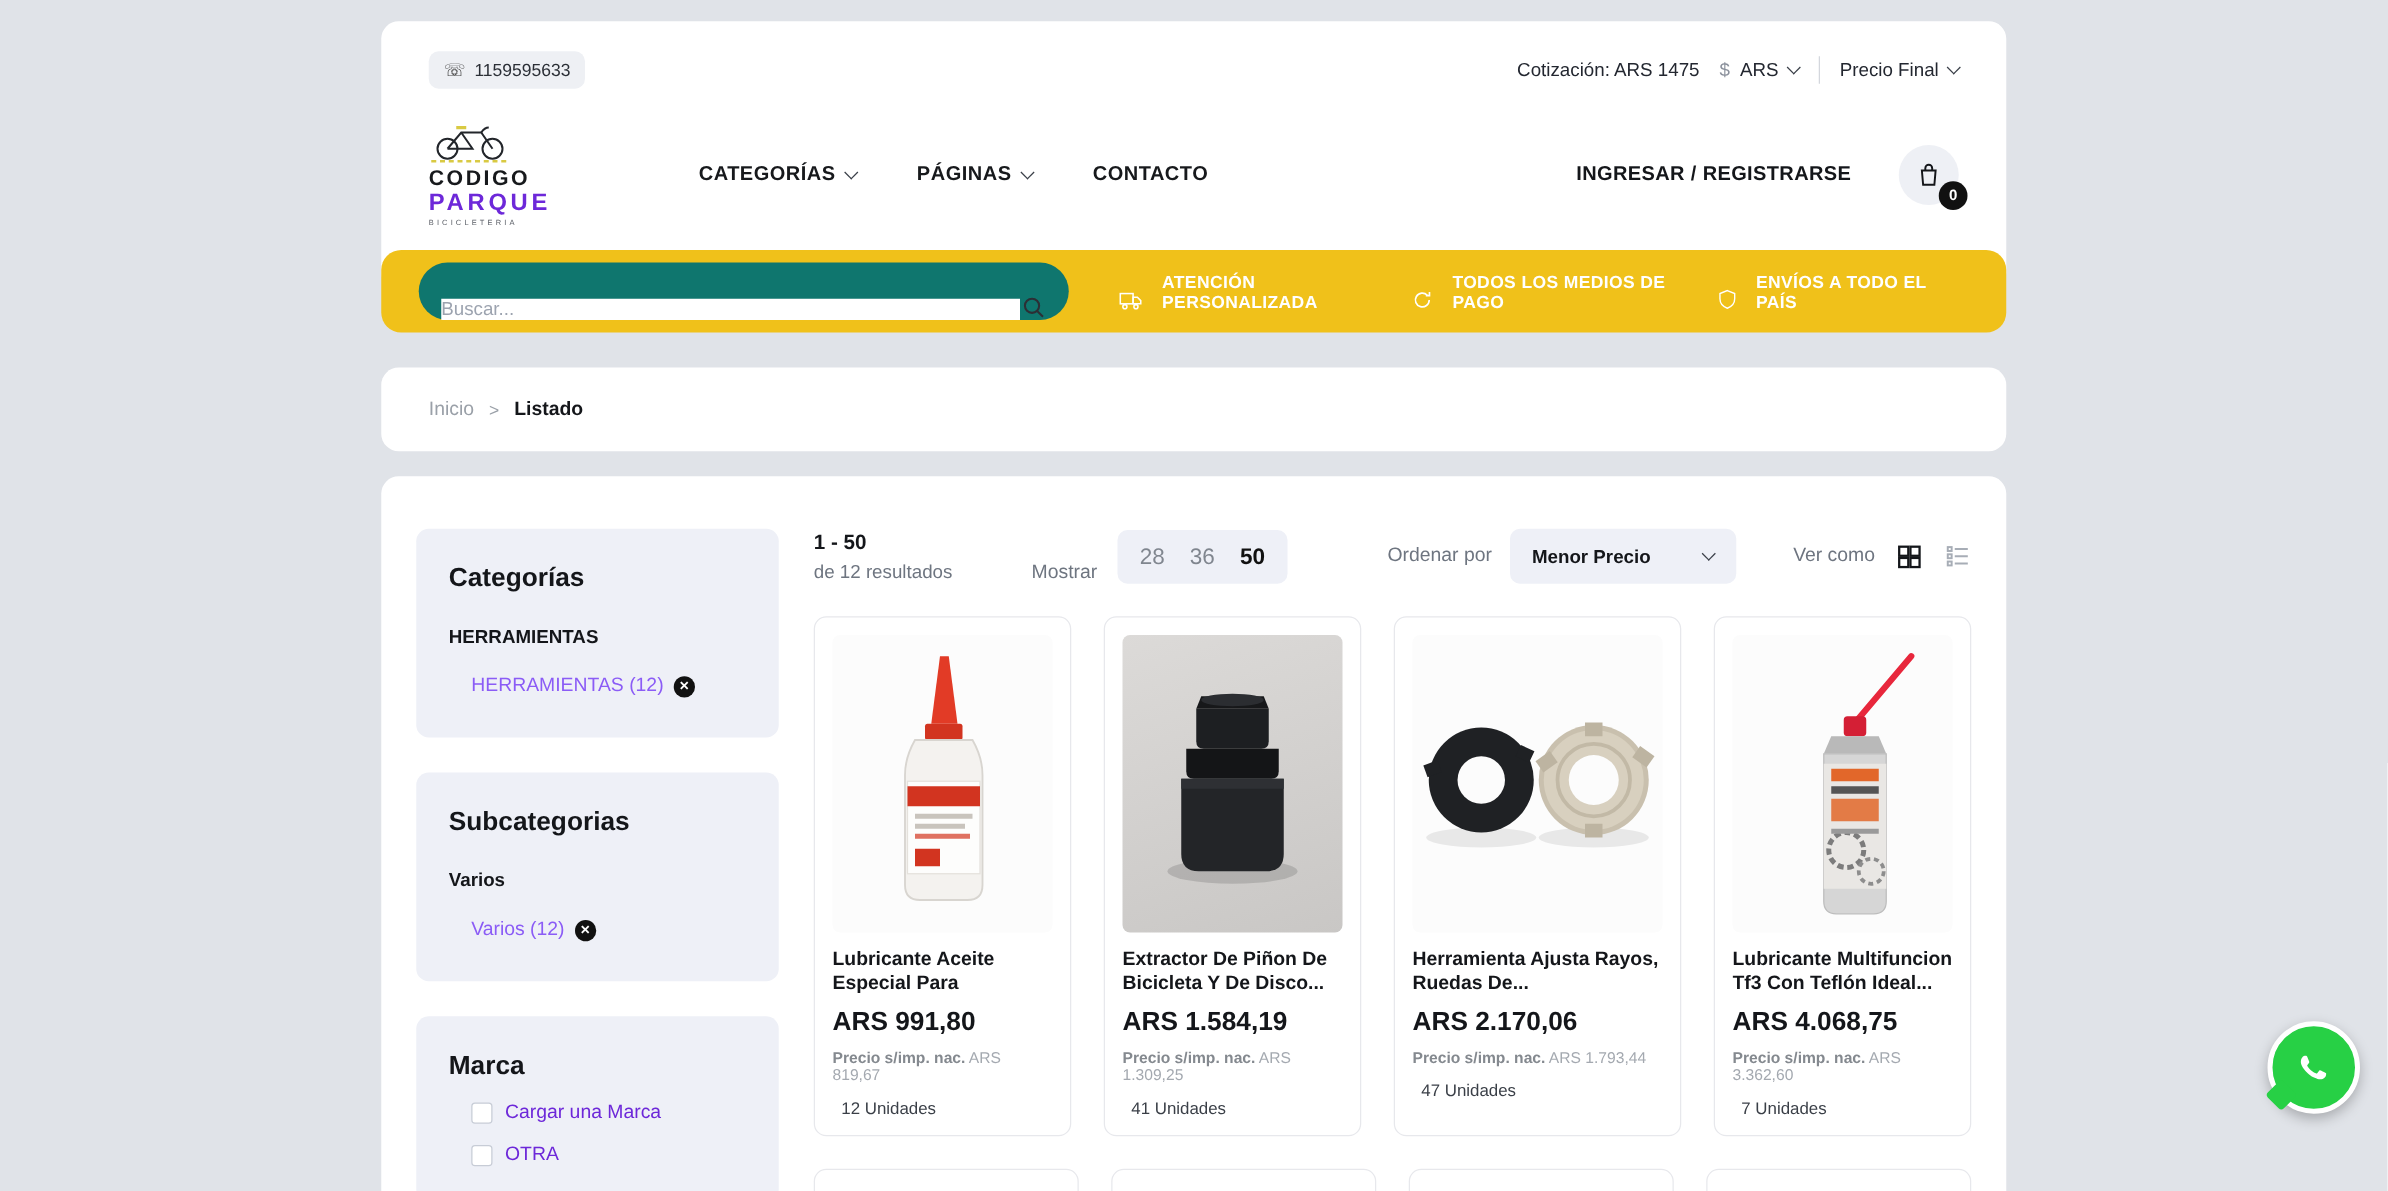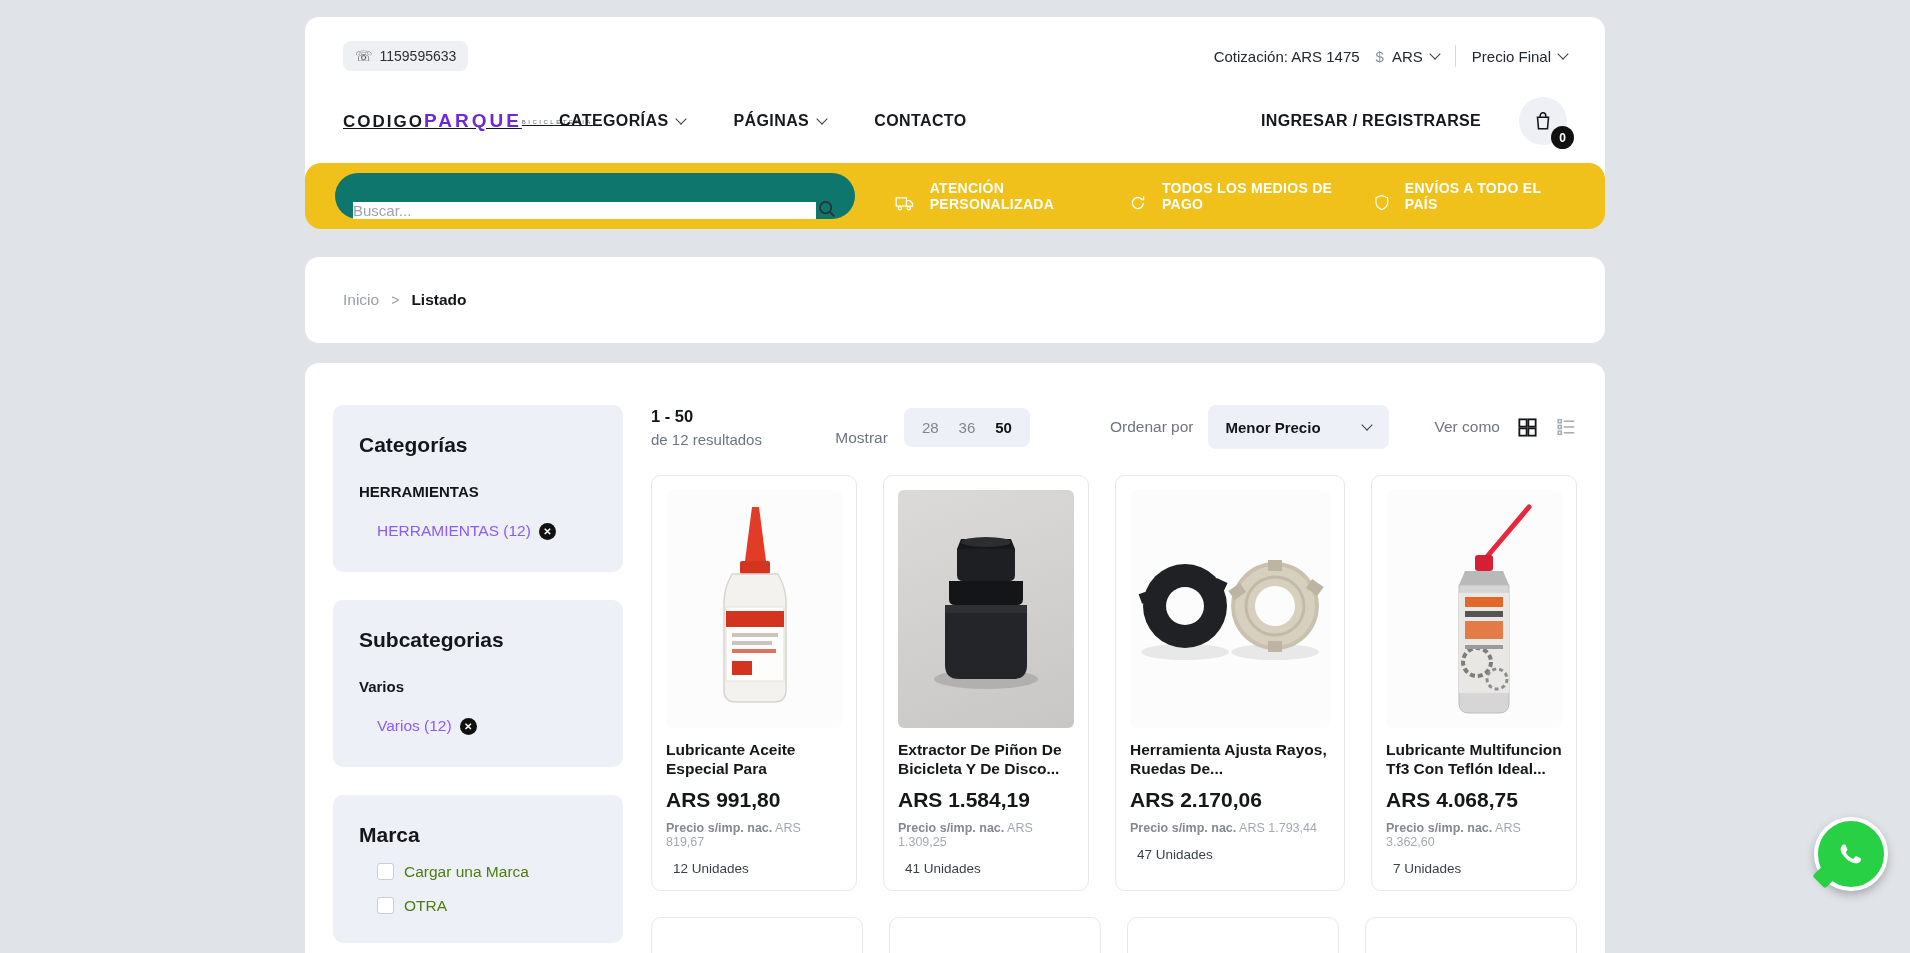--- a/index.html
+++ b/index.html
@@ -12,21 +12,21 @@
   .topbar { display:flex; align-items:center; justify-content:space-between; }
   .phone-pill { display:inline-flex; align-items:center; gap:7px; background:#eef0f4; border-radius:8px; padding:7px 12px; font-size:14px; color:#2b2f36; cursor:pointer; }
   .phone-ico { font-size:14px; color:#444; }
   .topbar-right { display:flex; align-items:center; gap:16px; font-size:15px; color:#232730; }
   .selector { display:flex; align-items:center; gap:8px; cursor:pointer; }
   .muted { color:#8b919c; }
   .chev { width:8px; height:8px; border-right:1.8px solid #3a3f48; border-bottom:1.8px solid #3a3f48; transform:rotate(45deg); margin-top:-4px; display:inline-block; }
   .vdiv { width:1px; height:22px; background:#d4d7dd; }
 
   .header-main { display:flex; align-items:center; margin-top:26px; }
-  .logo { display:flex; align-items:center; width:96px; cursor:pointer;text-decoration:underline; }
+  .logo { display:flex; flex-direction:column; align-items:flex-start; width:96px; cursor:pointer; }
   .logo-l1 { font-size:17px; font-weight:800; letter-spacing:2px; color:#17191c; margin-top:2px; }
   .logo-l2 { font-size:19px; font-weight:800; letter-spacing:3px; color:#6d28d9; margin-top:-1px; }
   .logo-l3 { font-size:6px; letter-spacing:2.5px; color:#5a5e66; margin-top:2px; }
   .nav { display:flex; align-items:center; gap:48px; margin-left:120px; }
   .nav-item { display:flex; align-items:center; gap:9px; font-size:16px; font-weight:700; letter-spacing:.4px; color:#17191c; cursor:pointer; }
   .header-right { margin-left:auto; display:flex; align-items:center; gap:38px; }
   .account { font-size:16px; font-weight:700; letter-spacing:.3px; cursor:pointer; }
   .cart-wrap { position:relative; width:48px; height:48px; background:#eef0f5; border-radius:50%; display:flex; align-items:center; justify-content:center; cursor:pointer; }
   .cart-badge { position:absolute; right:-7px; bottom:-4px; width:23px; height:23px; background:#111; color:#fff; border-radius:50%; font-size:12px; font-weight:700; display:flex; align-items:center; justify-content:center; }
 
@@ -34,45 +34,45 @@
   .search-bar { background:#f0c11a; border-radius:16px; margin-top:-32px; height:66px; display:flex; align-items:center; padding:0 30px; position:relative; }
   .search-field { background:#0f766e; border-radius:24px; height:46px; width:520px; display:flex; align-items:flex-end; padding:0 18px; }
   .search-input { border:none; outline:none; flex:1; font-size:15px; font-family:"Liberation Sans",sans-serif; color:#333; }
   .search-input::placeholder { color:#9ca3af; }
   .search-btn { background:none; border:none; cursor:pointer; display:flex; }
   .services { flex:1; display:flex; justify-content:space-around; padding-left:40px; }
   .service { display:flex; flex-direction:row; align-items:flex-end; gap:15px; }
   .service-label { color:#fff; font-size:14px; font-weight:700; letter-spacing:.3px; }
 
   
-  .crumb-card { background:#fff; border-radius:14px; margin-top:28px; height:86px; display:flex; align-items:center; gap:12px; padding:0 38px; font-size:15.5px; }
+  .crumb-card { background:#fff; border-radius:14px; margin-top:28px; height:67px; display:flex; align-items:center; gap:12px; padding:0 38px; font-size:15.5px; }
   .crumb-home { color:#9aa0a8; cursor:pointer; }
   .crumb-sep { color:#9aa0a8; font-size:14px; }
   .crumb-cur { color:#14161a; font-weight:700; }
 
   
   .main-card { background:#fff; border-radius:14px; margin-top:20px; padding:42px 28px 28px 28px; display:flex; gap:28px; }
 
   .sidebar { width:290px; flex-shrink:0; display:flex; flex-direction:column; gap:28px; }
   .side-card { background:#eef0f7; border-radius:10px; padding:28px 26px; }
   .side-title { font-size:21px; font-weight:800; color:#14161a; }
   .side-group { font-size:15px; font-weight:700; color:#14161a; margin-top:26px; }
   .side-item { margin:22px 0 4px 18px; font-size:15.5px; color:#8b5cf6; display:flex; align-items:center; gap:8px; cursor:pointer; }
   .x-badge { width:17px; height:17px; background:#111; border-radius:50%; position:relative; flex-shrink:0; }
   .x-badge::before { content:"✕"; position:absolute; inset:0; color:#fff; font-size:10px; font-weight:700; display:flex; align-items:center; justify-content:center; }
-  .check-row { margin:16px 0 0 18px; display:flex; align-items:flex-start; gap:10px; font-size:15.5px; color:#4d7c0f; cursor:pointer; }
+  .check-row { margin:16px 0 0 18px; display:flex; align-items:flex-end; gap:10px; font-size:15.5px; color:#6d28d9; cursor:pointer; }
   .checkbox { width:17px; height:17px; background:#fff; border:1px solid #c7ccd6; border-radius:3px; }
 
   .products-col { flex:1; }
   .toolbar { display:flex; align-items:center; margin-bottom:26px; }
   .range-num { font-size:16.5px; font-weight:700; }
   .range-total { font-size:15px; color:#6e7580; margin-top:5px; }
   .group-show { display:flex; align-items:flex-end; gap:16px; margin-left:auto; }
   .toolbar-label { font-size:15.5px; color:#6e7580; }
-  .show-pill { background:#eef0f7; border-radius:8px; padding:11px 18px; display:flex; gap:20px; font-size:15px; }
+  .show-pill { background:#eef0f7; border-radius:8px; padding:11px 18px; display:flex; gap:20px; font-size:18px; }
   .show-opt { color:#80868f; cursor:pointer; }
   .show-opt.active { color:#111; font-weight:700; }
   .group-sort { display:flex; align-items:center; gap:14px; margin-left:80px; }
   .sort-select { background:#eef0f7; border-radius:8px; height:44px; width:181px; display:flex; align-items:center; justify-content:space-between; padding:0 18px; font-size:15px; font-weight:700; cursor:pointer; }
   .group-view { display:flex; align-items:center; gap:16px; margin-left:46px; }
   .view-btn { background:none; border:none; cursor:pointer; display:flex; }
 
   .grid { display:grid; grid-template-columns:repeat(4,1fr); gap:26px; }
   .product-card { background:#fff; border:1px solid #e7e8ec; border-radius:10px; padding:14px; cursor:pointer; }
   .product-image { height:238px; border-radius:6px; display:flex; align-items:center; justify-content:center; margin-bottom:12px; overflow:hidden; }

